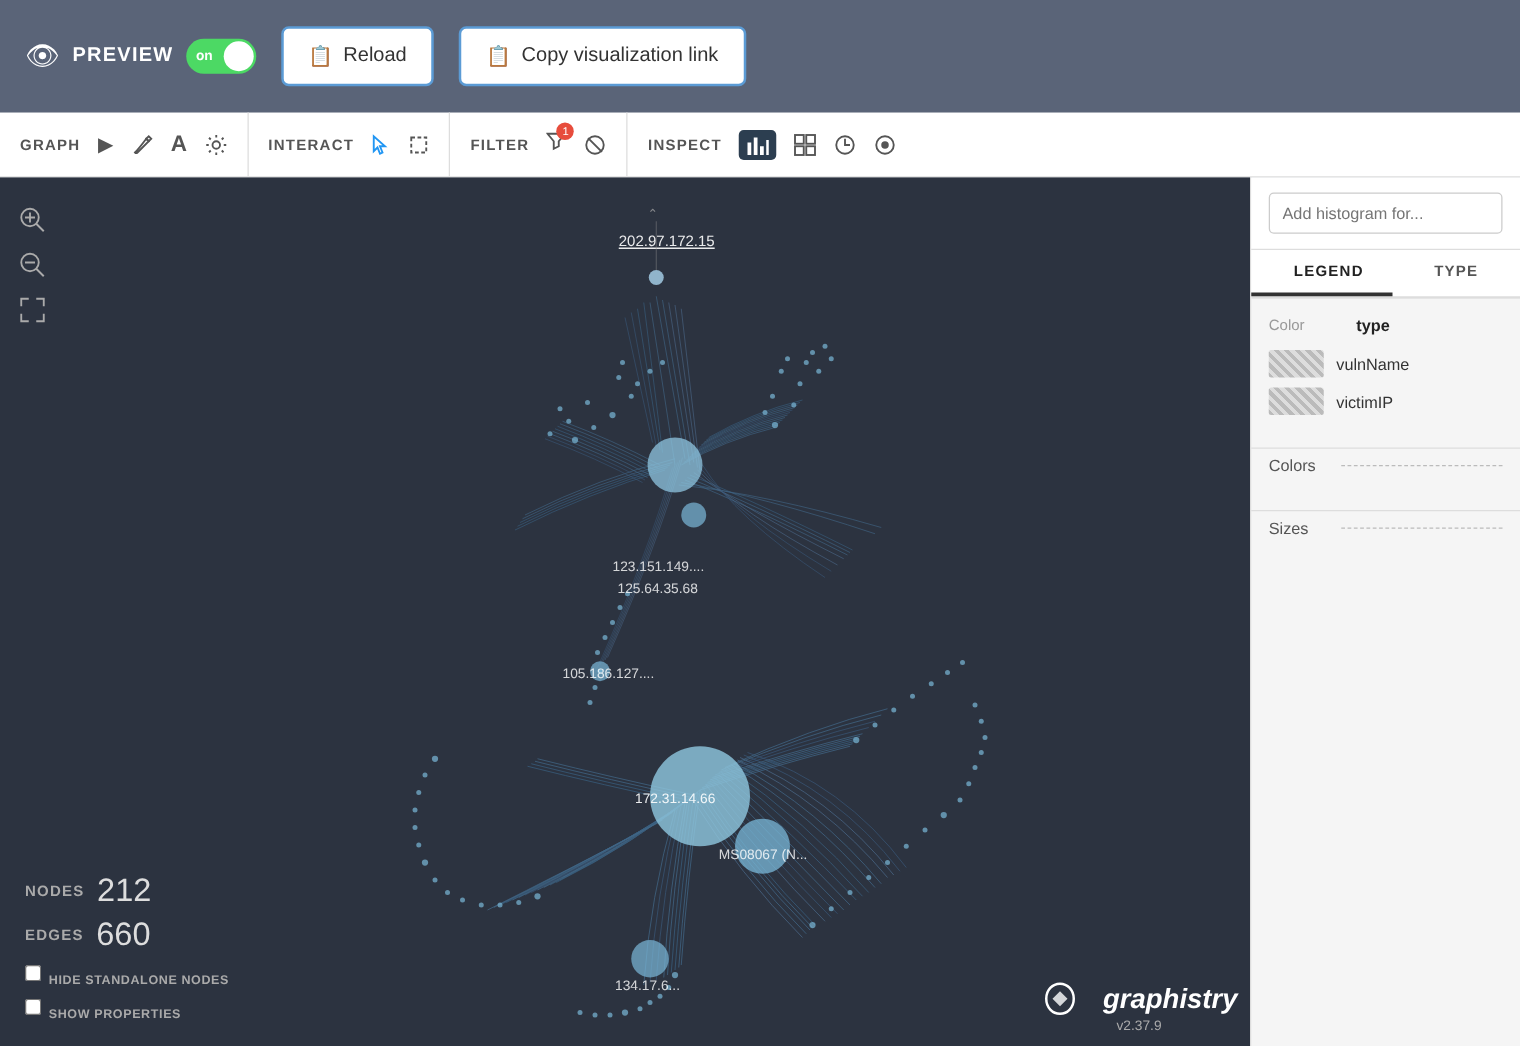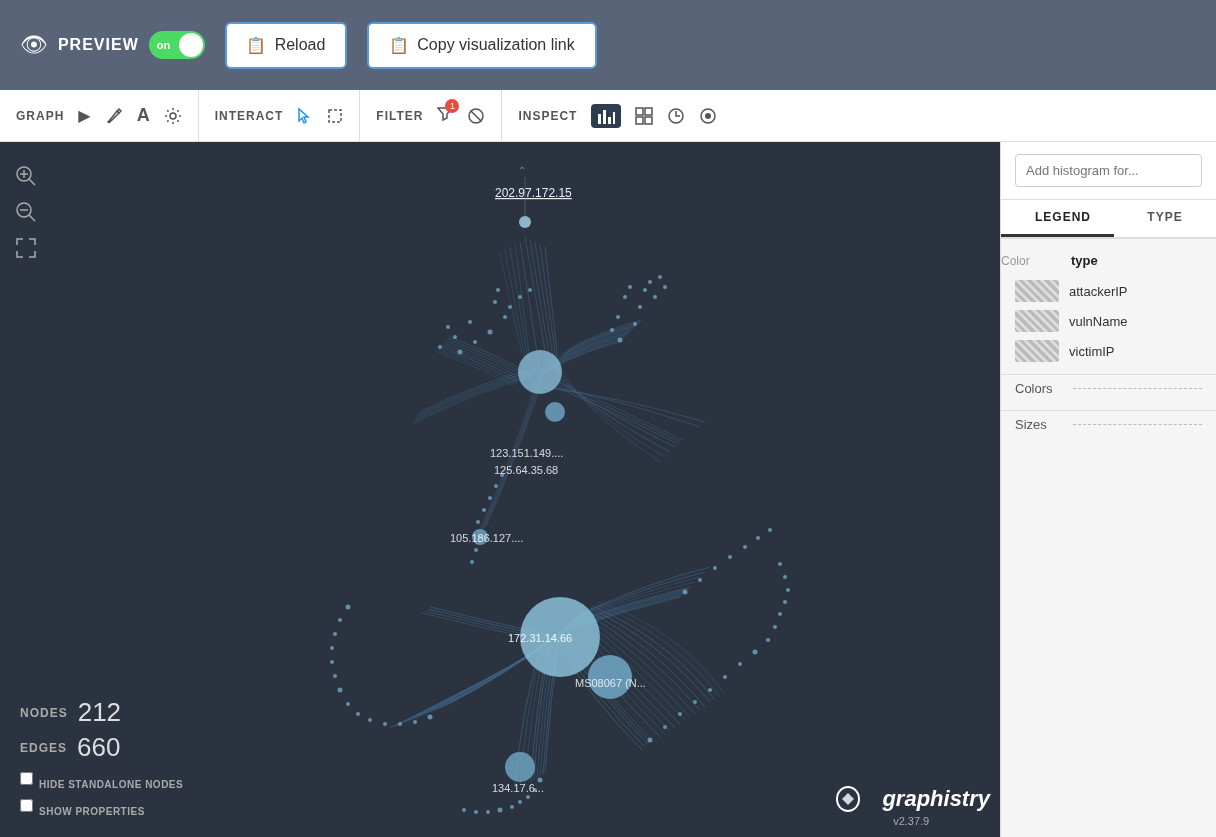--- a/index.html
+++ b/index.html
@@ -260,22 +260,21 @@
       color: #222;
       padding-left: 11px;
     }
 
     
     .legend-content {
       padding: 10px 0;
     }
     .legend-header-row {
       display: flex;
-      align-items: center;
-      padding: 4px 0 8px;
+      padding: 4px 14px 8px;
       gap: 10px;
     }
     .legend-col-color {
       font-size: 12px;
       color: #999;
       min-width: 60px;
     }
     .legend-col-type {
       font-size: 13px;
       font-weight: 700;
@@ -304,21 +303,21 @@
       font-size: 13px;
       color: #333;
     }
 
     
     .cs-row {
       display: flex;
       align-items: center;
       padding: 6px 14px;
       border-top: 1px solid #ddd;
-      margin-top: 8px;
+      margin-top: 22px;
     }
     .cs-label {
       font-size: 13px;
       color: #555;
       min-width: 50px;
     }
     .cs-line {
       flex: 1;
       border-top: 1px dashed #bbb;
       margin-left: 8px;
@@ -738,24 +737,20 @@
 
     <div class="legend-content">
 
       <div class="legend-header-row">
         <span class="legend-col-color">Color</span>
         <span class="legend-col-type">type</span>
       </div>
 
       <div class="legend-row">
         <div class="legend-swatch"></div>
-        <span class="legend-item-label">attackerIP</span>
-      </div>
-      <div class="legend-row">
-        <div class="legend-swatch"></div>
         <span class="legend-item-label">vulnName</span>
       </div>
       <div class="legend-row">
         <div class="legend-swatch"></div>
         <span class="legend-item-label">victimIP</span>
       </div>
 
       <div class="cs-row">
         <span class="cs-label">Colors</span>
         <div class="cs-line"></div>

